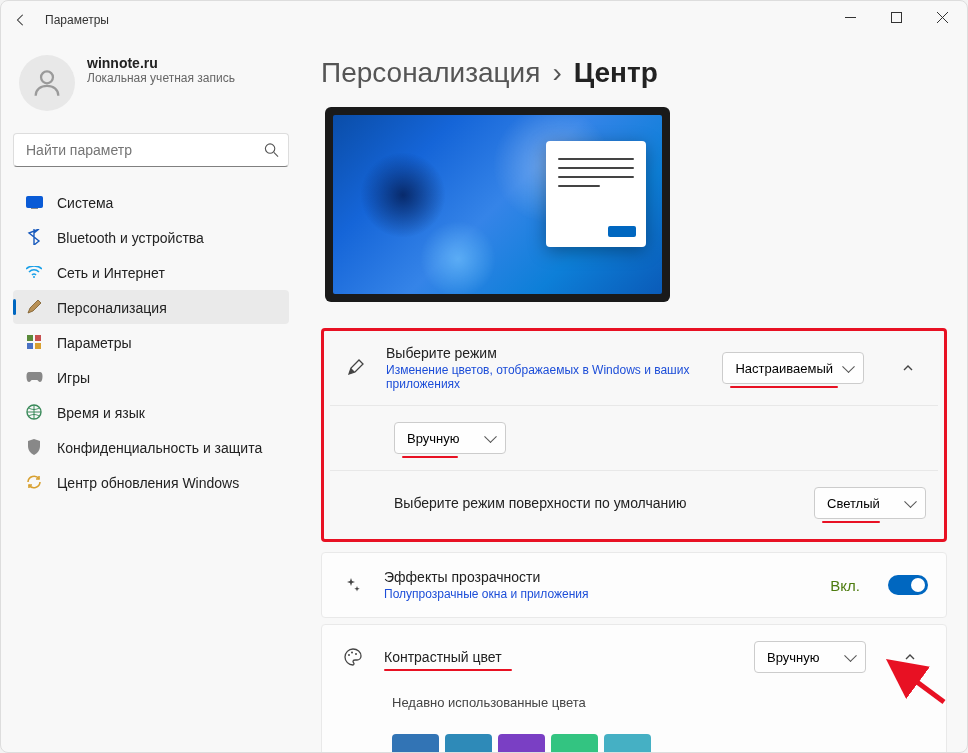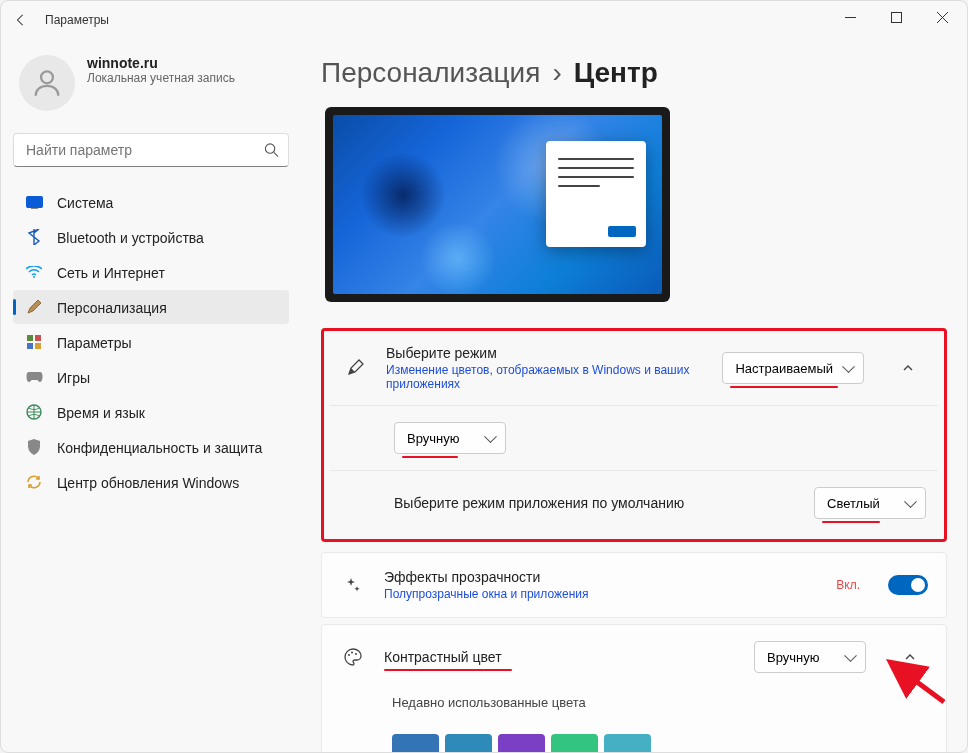--- a/index.html
+++ b/index.html
@@ -46,21 +46,21 @@
 .row-icon{width:26px;display:flex;align-items:center;justify-content:center;flex-shrink:0}
 .row-text{flex:1}
 .row-title{font-size:14px;color:#222}
 .row-sub{font-size:12px;color:#1d4ed8;margin-top:2px}
 .dropdown{min-width:136px;height:32px;padding:0 30px 0 12px;border:1px solid #ccc;border-radius:4px;background:#fefefe;font-size:13px;display:flex;align-items:center;cursor:pointer;position:relative}
 .dropdown.narrow{min-width:112px}
 .dropdown::after{content:'';position:absolute;right:10px;top:50%;width:8px;height:8px;border-right:1.5px solid #555;border-bottom:1.5px solid #555;transform:translateY(-65%) rotate(45deg)}
 .red-underline{position:absolute;height:2.5px;background:#e81123;border-radius:1px}
 .expand-btn{width:36px;height:36px;display:flex;align-items:center;justify-content:center;cursor:pointer;margin-left:8px}
 .card{background:#fdfdfd;border:1px solid #e9e9e9;border-radius:4px;margin-bottom:6px}
-.toggle-label{font-size:12px;color:#ef4444;margin-right:10px}
+.toggle-label{font-size:15px;color:#4d7c0f;margin-right:10px}
 .toggle{width:40px;height:20px;background:#0067c0;border-radius:10px;position:relative;cursor:pointer}
 .toggle::after{content:'';position:absolute;width:14px;height:14px;background:#fff;border-radius:50%;top:3px;right:3px}
 .colors-row{padding:6px 18px 14px 70px}
 .colors-title{font-size:13px;color:#444;margin-bottom:24px}
 .color-swatches{display:flex;gap:6px}
 .swatch{width:47px;height:47px;border-radius:4px;cursor:pointer}
 .arrow-annotation{position:absolute;right:18px;top:618px;pointer-events:none}
 </style>
 </head>
 <body>
@@ -249,21 +249,21 @@
           <div style="position:relative">
             <div class="dropdown narrow">
                 <span>Вручную</span>
               </div>
             <div class="red-underline" style="left:8px;width:56px;bottom:-4px"></div>
           </div>
         </div>
         <div class="setting-divider"></div>
         <div class="setting-row sub">
           <div class="row-text">
-              <div class="row-title">Выберите режим приложения по умолчанию</div>
+              <div class="row-title">Выберите режим поверхности по умолчанию</div>
             </div>
           <div style="position:relative">
             <div class="dropdown narrow">
                 <span>Светлый</span>
               </div>
             <div class="red-underline" style="left:8px;width:58px;bottom:-4px"></div>
           </div>
         </div>
       </div>
 

